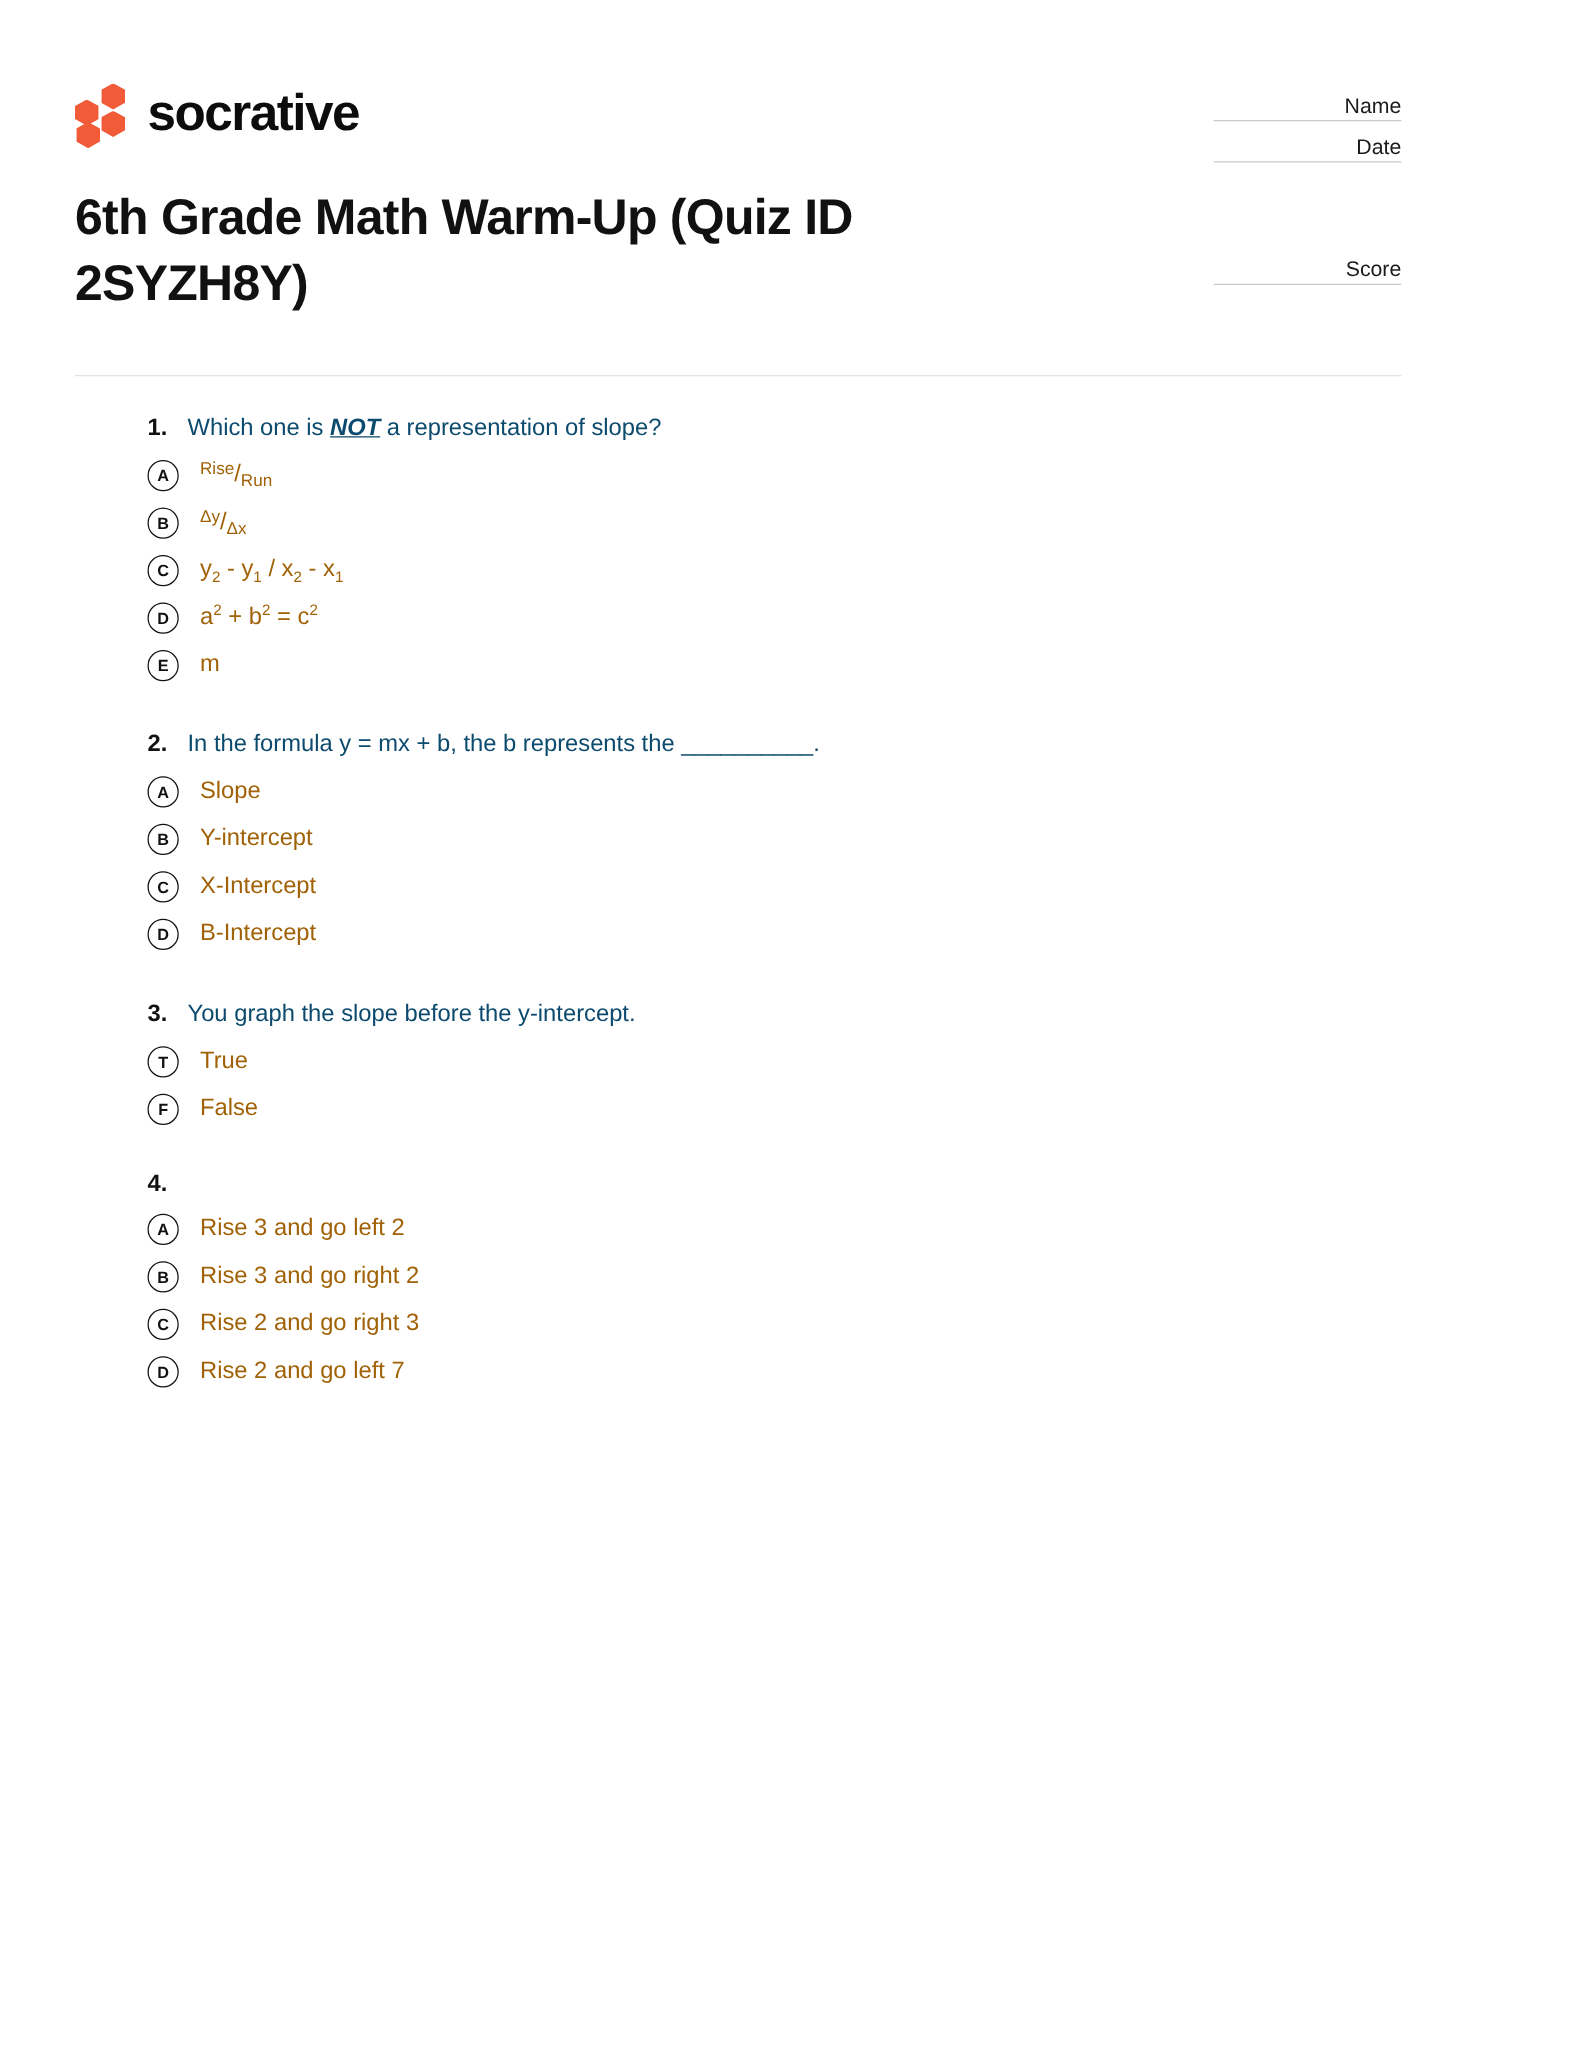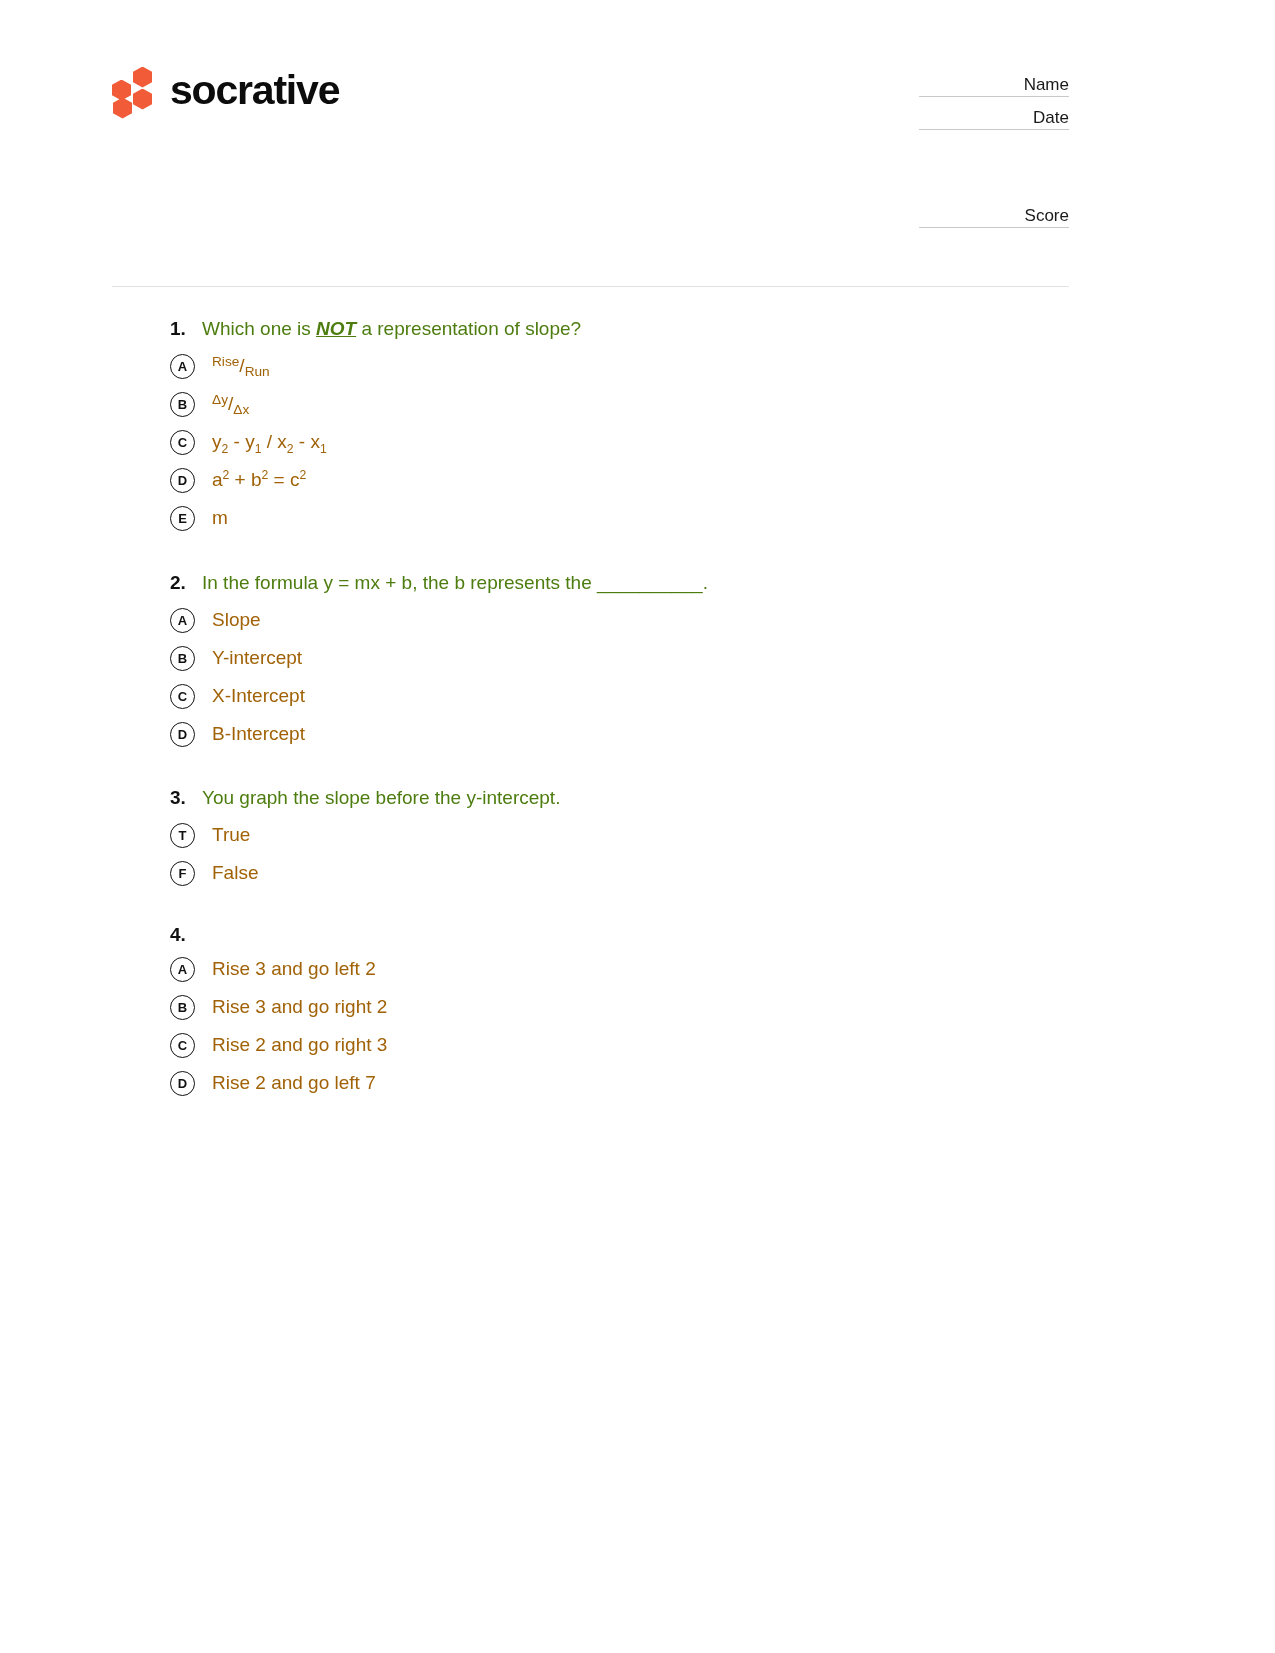--- a/index.html
+++ b/index.html
@@ -15,21 +15,21 @@
     -webkit-font-smoothing: antialiased;
     position: relative;
     overflow: hidden;
   }
 
   .page {
     position: relative;
     width: 1181px;
     height: 1653px;
     box-sizing: border-box;
-    padding: 0 112px;
+    padding: 0 60px;
   }
 
   
   .header-row {
     display: flex;
     align-items: flex-start;
     justify-content: space-between;
     padding-top: 62px;
   }
 
@@ -132,21 +132,21 @@
     font-size: 19px;
     font-weight: 700;
     width: 32px;
     flex: 0 0 auto;
     text-align: left;
     color: #111;
   }
   .q-text {
     font-size: 19px;
     line-height: 1.45;
-    color: #4d7c0f;
+    color: #0c4a6e;
   }
   .q-text .u-not {
     font-weight: 700;
     font-style: italic;
     text-decoration: underline;
   }
 
   .choice {
     display: flex;
     align-items: center;
@@ -207,20 +207,23 @@
         <span class="meta-rule"></span>
       </div>
       <div class="meta-line score">
         <span class="meta-label">Score</span>
         <span class="meta-rule"></span>
       </div>
     </div>
 
   </div>
 
+  <div class="title-row">
+    <h1 class="doc-title">6th Grade Math Warm-Up (Quiz ID 2SYZH8Y)</h1>
+  </div>
 
   <div class="divider"></div>
 
   <div class="questions">
 
     <div class="question">
       <div class="q-head">
         <span class="q-num">1.</span>
         <span class="q-text"><span>Which one is </span><span class="u-not">NOT</span><span> a representation of slope?</span></span>
       </div>

